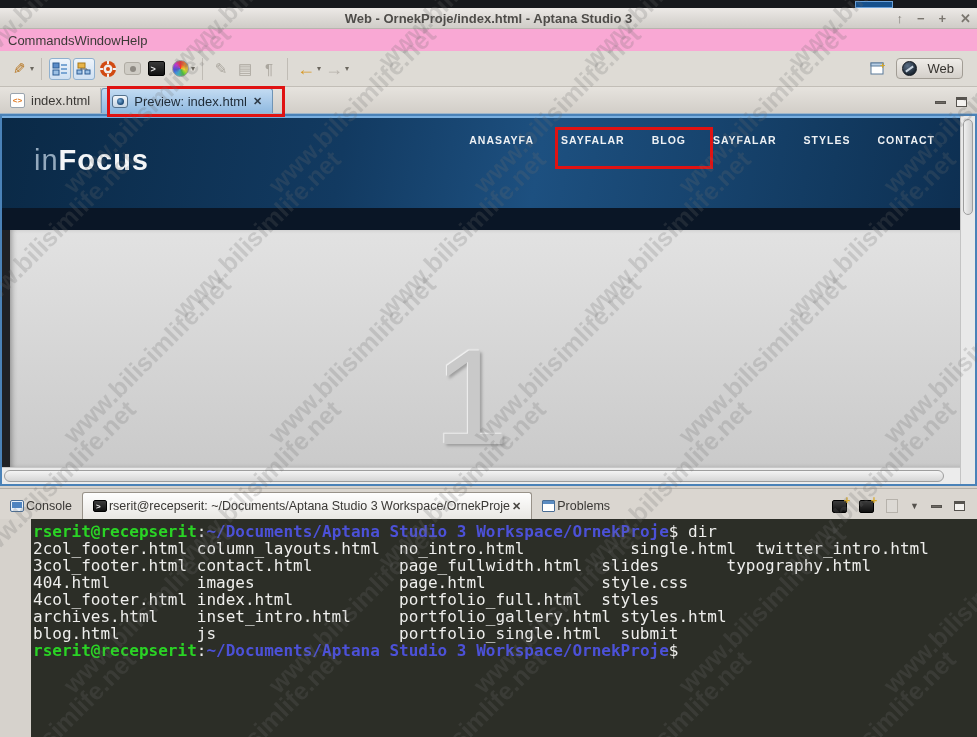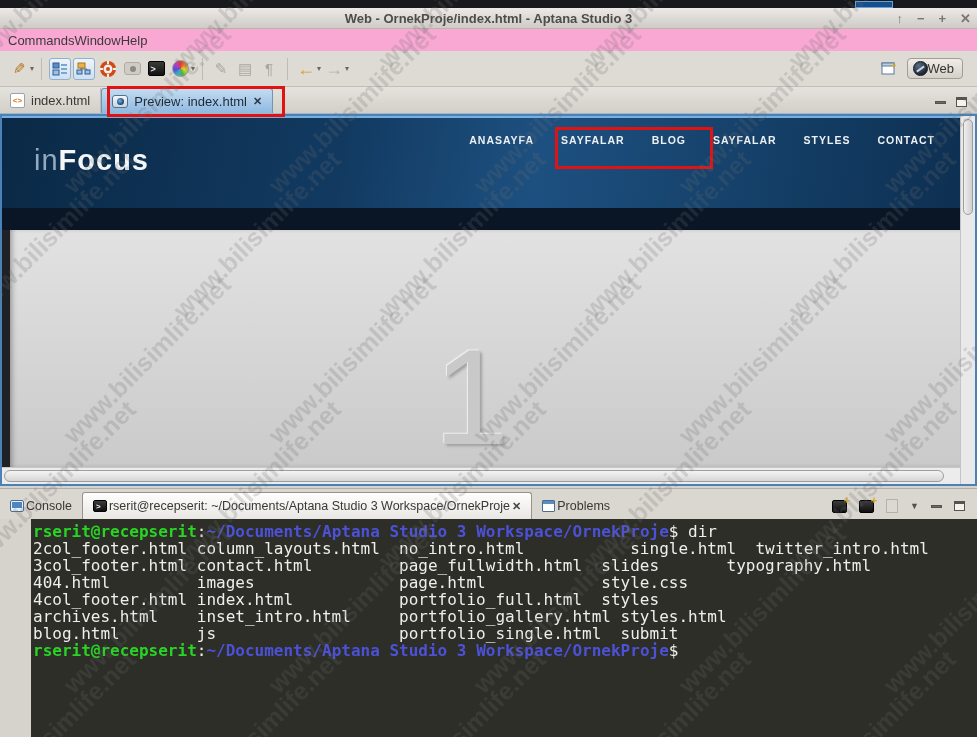--- a/index.html
+++ b/index.html
@@ -37,21 +37,21 @@
   .icon-term-sq { width:17px; height:15px; background:linear-gradient(#3a3a3a,#111); border:1px solid #000;
     border-radius:2px; color:#e8e8e8; font-size:9px; font-weight:bold; display:flex; align-items:center; padding-left:2px; }
   .icon-wheel { width:17px; height:17px; border-radius:50%;
     background:conic-gradient(#e33,#ee8a2a,#e7d832,#49c43a,#3ab6d8,#4a51d8,#b63ad0,#e33); border:1px solid #999; }
   .icon-gray { color:#aaa69e; font-size:15px; }
   .icon-eye-dis { width:17px; height:13px; background:#cfccc5; border:1px solid #b0aca4; border-radius:3px; position:relative; }
   .icon-eye-dis::after { content:""; position:absolute; left:5px; top:3px; width:6px; height:6px; border-radius:50%; background:#8e8a83; }
   .icon-back { color:#d89a2a; font-size:18px; font-weight:bold; line-height:1; }
   .icon-fwd { color:#b7b3ac; font-size:18px; font-weight:bold; line-height:1; }
   .toolbar-right { margin-left:auto; display:flex; align-items:center; gap:6px; padding-right:10px; }
-  .persp-btn { display:flex; align-items:center; gap:0; padding:2px 8px 2px 5px;
+  .persp-btn { display:flex; align-items:center; gap:11px; padding:2px 8px 2px 5px;
     background:linear-gradient(#efece8,#d4d0ca); border:1px solid #a29d95; border-radius:4px; }
   .persp-btn .globe { width:15px; height:15px; border-radius:50%;
     background:radial-gradient(circle at 35% 30%, #5b6f86, #1d2834 70%); border:1px solid #10161e; position:relative; }
   .persp-btn .globe::after{ content:""; position:absolute; left:2px; top:6px; width:9px; height:2px; background:#c9d4e0; transform:rotate(-35deg); }
   .persp-btn .lbl { font-size:13px; color:#36332f; }
 
   
   .tabbar { position:absolute; left:0; top:87px; width:977px; height:27px;
     background:linear-gradient(#e6e3de,#d2cec8); border-bottom:1px solid #9fb6cb; display:flex; align-items:flex-end; }
   .etab { height:25px; display:flex; align-items:center; gap:6px; padding:0 10px; font-size:13px; color:#3a3835;

